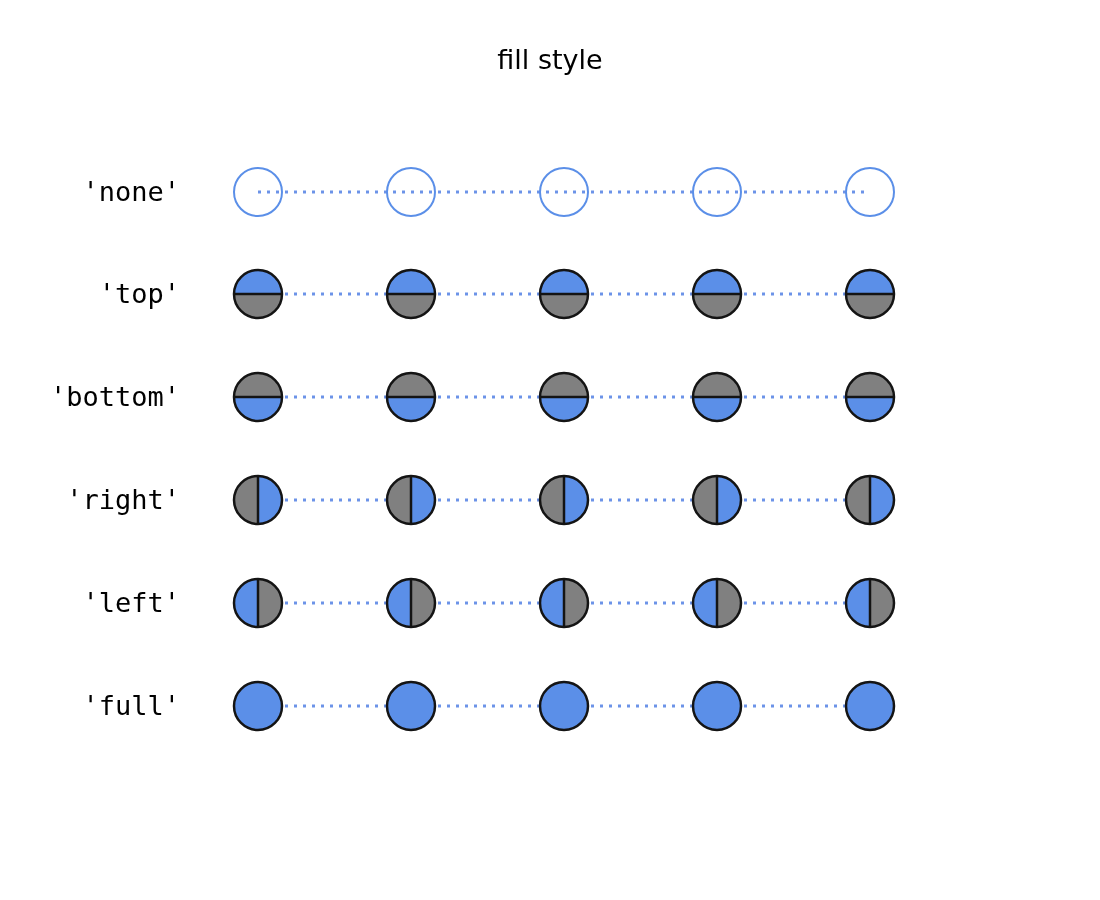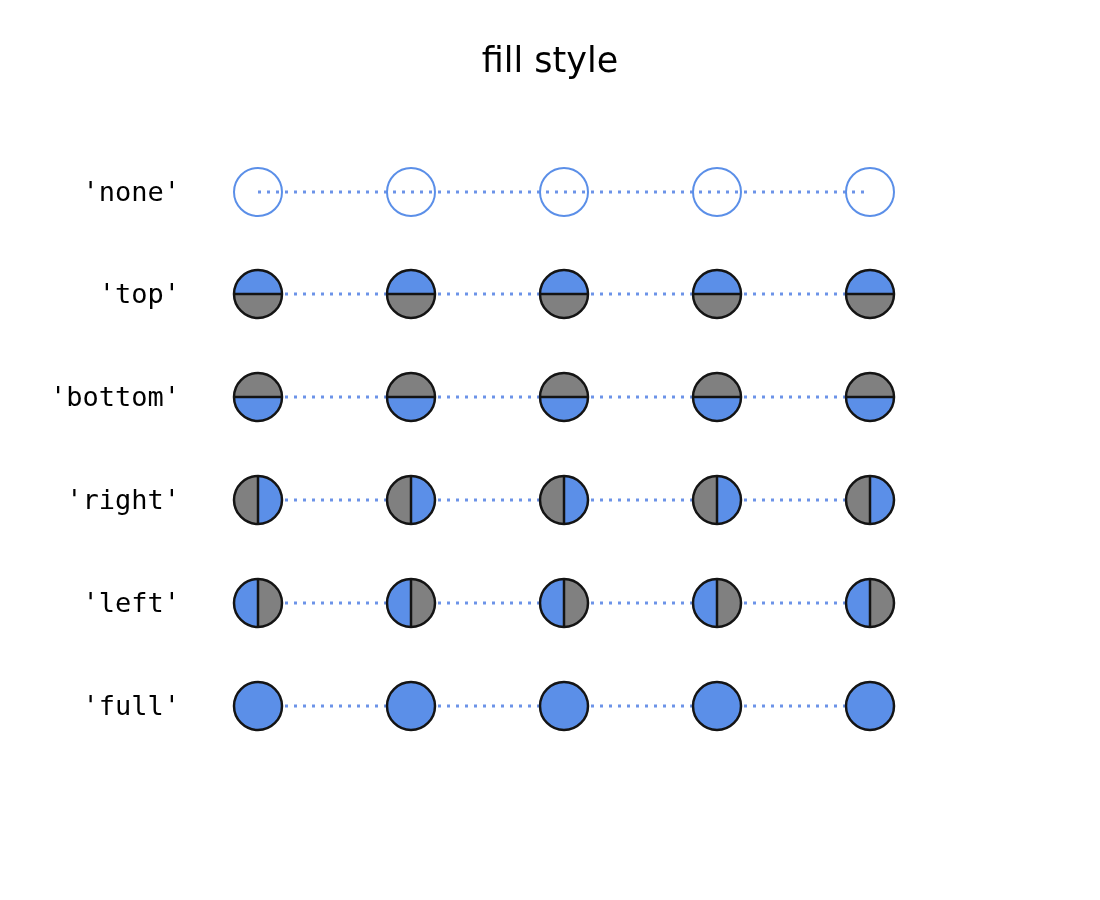--- a/index.html
+++ b/index.html
@@ -16,21 +16,21 @@
     overflow: hidden;
     font-family: "DejaVu Sans", sans-serif;
   }
   #figure-title {
     position: absolute;
     left: 0;
     top: 38px;
     width: 1100px;
     text-align: center;
     font-family: "DejaVu Sans", sans-serif;
-    font-size: 35px;
+    font-size: 27px;
     font-weight: 400;
     color: #000000;
     letter-spacing: 0px;
     line-height: 44px;
   }
   .row {
     position: absolute;
     left: 0;
     width: 1100px;
     height: 0;

